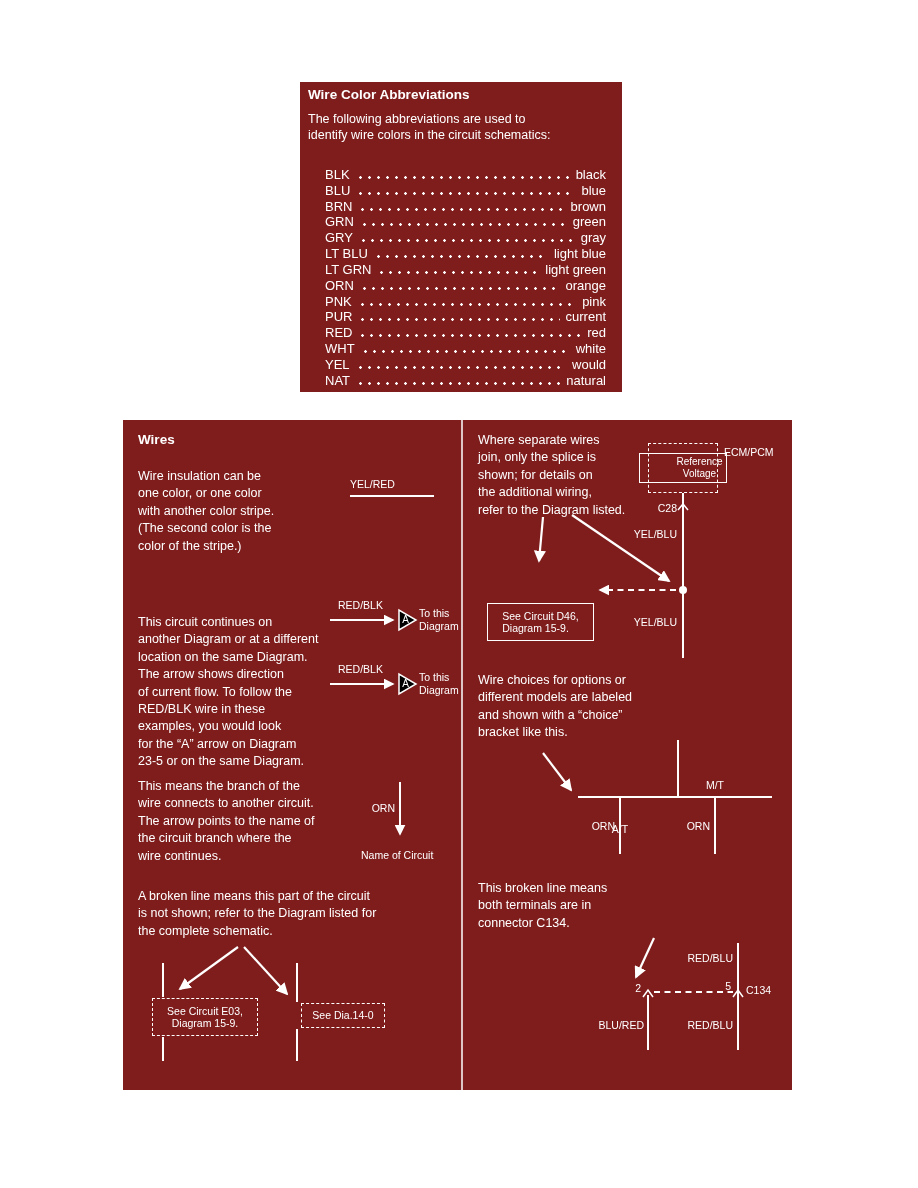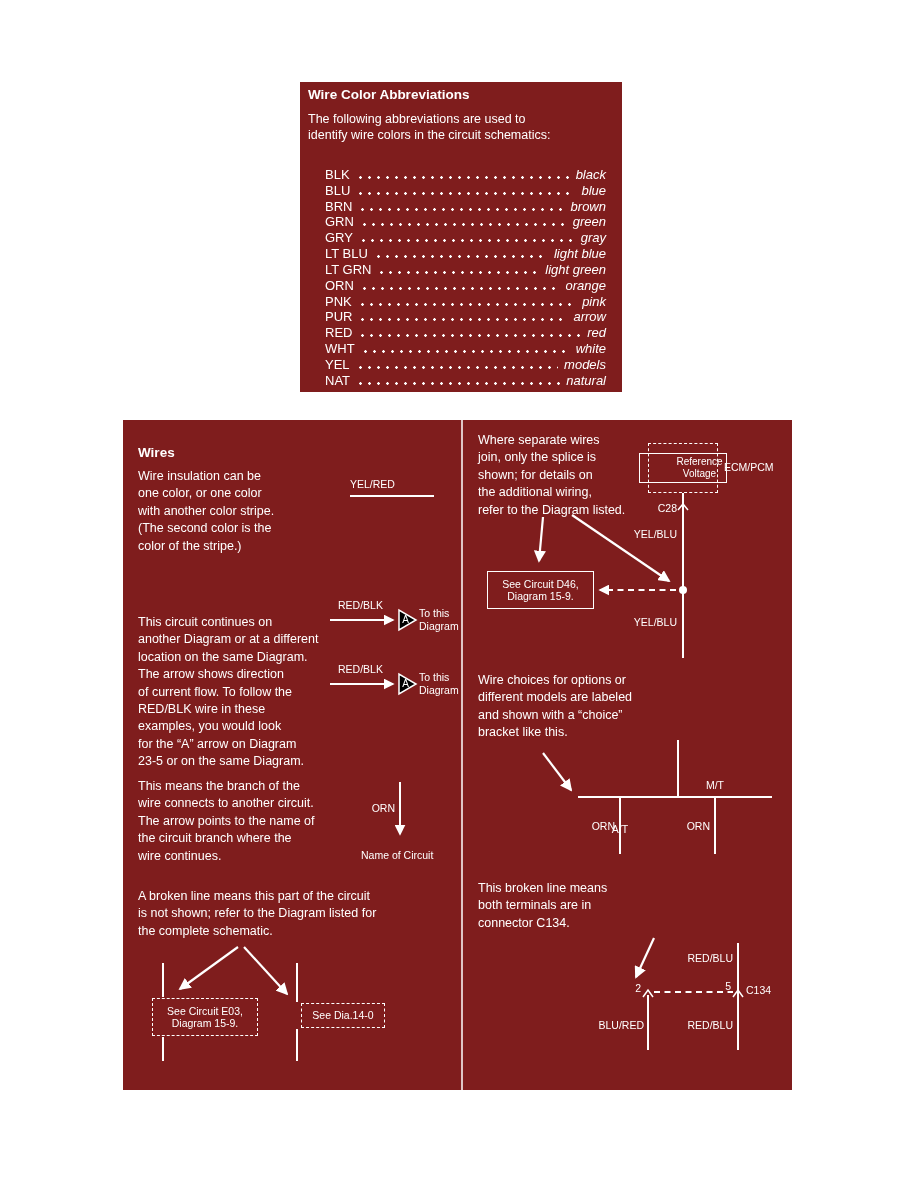--- a/index.html
+++ b/index.html
@@ -15,29 +15,29 @@
   .bold { font-weight:bold; }
   .pre { white-space:pre-line; }
   .para { white-space:pre-line; font-size:12.5px; line-height:17.4px; }
   .small { font-size:10.5px; line-height:12.5px; }
   .rt { text-align:right; }
   .ctr { text-align:center; }
   
   .ab-list { }
   .ab-row { display:flex; align-items:flex-end; height:15.85px; font-size:13px; }
   .ab-code { white-space:pre; }
-  .ab-color { white-space:pre;font-style:italic; }
+  .ab-color { white-space:pre; }
   .ab-dots {
     flex:1; height:3px; align-self:flex-end; margin:0 6px 3px 6px;
     background-image:radial-gradient(circle, #ffffff 1.15px, transparent 1.5px);
     background-size:9px 3px; background-position:left center; background-repeat:repeat-x;
   }
   
   .dashed-box { border:1.5px dashed #ffffff; display:flex; align-items:center; justify-content:center; text-align:center; box-sizing:border-box; }
-  .solid-box  { border:1.5px solid  #ffffff; display:flex; align-items:center; justify-content:center; text-align:center; box-sizing:border-box; }
+  .solid-box  { border:1.5px solid  #ffffff; display:flex; align-items:center; justify-content:center; text-align:left; box-sizing:border-box;margin-top:32px; }
   .inner-box  { border:1px solid #ffffff; padding:2px 3px; }
   svg { display:block; }
 </style>
 </head>
 <body>
 
 <div class="panel" id="abbrev-panel">
   <div class="abs bold" style="left:8px; top:5px; font-size:13.5px;">Wire Color Abbreviations</div>
   <div class="abs pre" style="left:8px; top:29px; font-size:12.5px; line-height:16px;">The following abbreviations are used to
 identify wire colors in the circuit schematics:</div>
@@ -84,36 +84,36 @@
         <span class="ab-color">orange</span>
       </div>
     <div class="ab-row">
         <span class="ab-code">PNK</span>
         <span class="ab-dots"></span>
         <span class="ab-color">pink</span>
       </div>
     <div class="ab-row">
         <span class="ab-code">PUR</span>
         <span class="ab-dots"></span>
-        <span class="ab-color">arrow</span>
+        <span class="ab-color">current</span>
       </div>
     <div class="ab-row">
         <span class="ab-code">RED</span>
         <span class="ab-dots"></span>
         <span class="ab-color">red</span>
       </div>
     <div class="ab-row">
         <span class="ab-code">WHT</span>
         <span class="ab-dots"></span>
         <span class="ab-color">white</span>
       </div>
     <div class="ab-row">
         <span class="ab-code">YEL</span>
         <span class="ab-dots"></span>
-        <span class="ab-color">models</span>
+        <span class="ab-color">would</span>
       </div>
     <div class="ab-row">
         <span class="ab-code">NAT</span>
         <span class="ab-dots"></span>
         <span class="ab-color">natural</span>
       </div>
   </div>
 </div>
 
 <div class="panel" id="wires-panel">
@@ -158,21 +158,21 @@
     <line x1="420" y1="333" x2="448" y2="370" stroke="#ffffff" stroke-width="2.2" marker-end="url(#ah)"></line>
 
     <line x1="615" y1="523" x2="615" y2="630" stroke="#ffffff" stroke-width="2"></line>
     <line x1="525" y1="575" x2="525" y2="630" stroke="#ffffff" stroke-width="2"></line>
     <line x1="531" y1="572" x2="610" y2="572" stroke="#ffffff" stroke-width="2" stroke-dasharray="6 4.5"></line>
     <path d="M520,577 L525,570 L530,577" fill="none" stroke="#ffffff" stroke-width="1.5"></path>
     <path d="M610,577 L615,570 L620,577" fill="none" stroke="#ffffff" stroke-width="1.5"></path>
     <line x1="531" y1="518" x2="513" y2="557" stroke="#ffffff" stroke-width="2.2" marker-end="url(#ah)"></line>
   </svg>
 
-  <div class="abs bold" style="left:15px; top:25px; font-size:13.5px;">Wires</div>
+  <div class="abs bold" style="left:15px; top:12px; font-size:13.5px;">Wires</div>
 
   <div class="abs para" style="left:15px; top:48px; width:190px;">Wire insulation can be
 one color, or one color
 with another color stripe.
 (The second color is the
 color of the stripe.)</div>
   <div class="abs small" style="left:227px; top:58px;">YEL/RED</div>
 
   <div class="abs para" style="left:15px; top:150px; width:225px;margin-top:44px;">This circuit continues on
 another Diagram or at a different
@@ -210,21 +210,21 @@
   <div class="abs para" style="left:355px; top:12px; width:190px;">Where separate wires
 join, only the splice is
 shown; for details on
 the additional wiring,
 refer to the Diagram listed.</div>
 
   <div class="abs dashed-box" style="left:525px; top:23px; width:70px; height:50px;">
     <div class="inner-box pre ctr" style="font-size:10px; line-height:12px;padding-left:36px;">Reference
 Voltage</div>
   </div>
-  <div class="abs small" style="left:601px; top:26px;margin-top:15px;">ECM/PCM</div>
+  <div class="abs small" style="left:601px; top:26px;">ECM/PCM</div>
   <div class="abs small rt" style="left:526px; top:82px; width:28px;">C28</div>
   <div class="abs small rt" style="left:510px; top:108px; width:44px;">YEL/BLU</div>
   <div class="abs solid-box small pre" style="left:364px; top:151px; width:107px; height:38px;">See Circuit D46,
 Diagram 15-9.</div>
   <div class="abs small rt" style="left:510px; top:196px; width:44px;">YEL/BLU</div>
 
   <div class="abs para" style="left:355px; top:252px; width:205px;">Wire choices for options or
 different models are labeled
 and shown with a “choice”
 bracket like this.</div>

